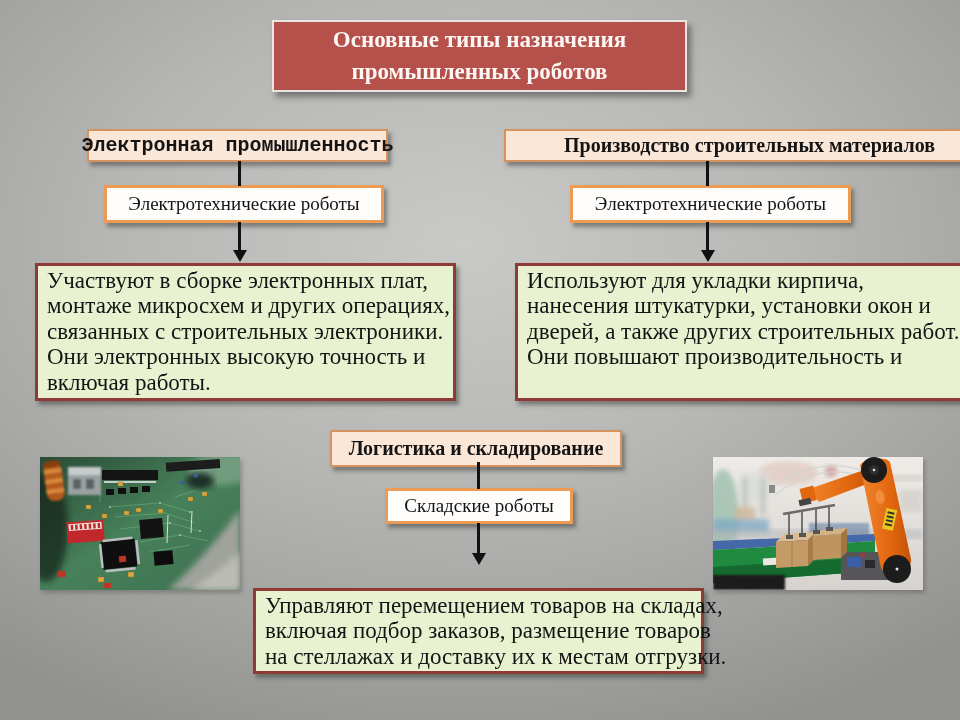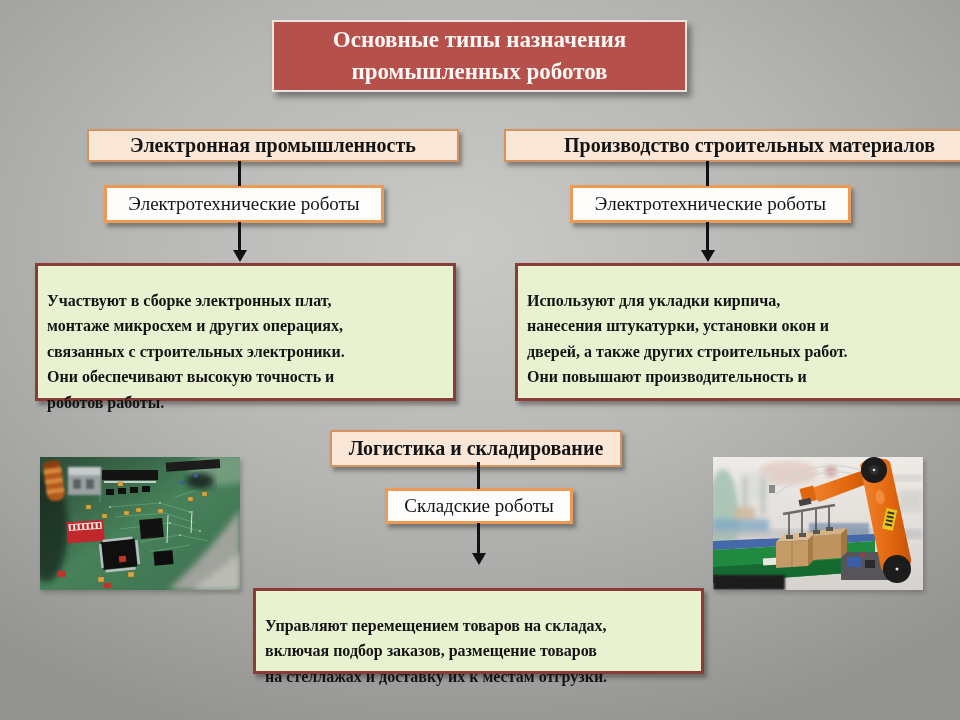--- a/index.html
+++ b/index.html
@@ -26,36 +26,36 @@
   }
   .sub{
     background:#fffdfb;border:3px solid #ec9b57;box-sizing:border-box;
     box-shadow:3px 4px 4px rgba(60,60,60,.5);
     display:flex;align-items:center;justify-content:center;
     font-size:19px;white-space:nowrap;
   }
   .green{
     background:#e9f2d0;border:3px solid #8c3c34;box-sizing:border-box;
     box-shadow:3px 4px 4px rgba(60,60,60,.5);
-    font-size:16px;line-height:25.4px;padding:22px 9px;font-weight:bold;
+    font-size:23px;line-height:25.4px;padding:2px 9px;
   }
   .green div{white-space:nowrap;}
   .vline{position:absolute;width:3px;background:#111;}
   .ahead{position:absolute;width:0;height:0;border-left:7px solid transparent;border-right:7px solid transparent;border-top:12px solid #111;}
   .photo{position:absolute;box-shadow:2px 3px 4px rgba(70,70,70,.35);}
   .photo svg{display:block;}
 </style>
 </head>
 <body>
 
 <div class="stage">
 
   <div class="abs title-box">Основные типы назначения промышленных роботов</div>
 
-  <div class="abs hdr" style="left:87px;top:129px;width:372px;height:33px;">Электронная промышленность</div>
+  <div class="abs hdr" style="left:87px;top:129px;width:301px;height:33px;font-family:Liberation Mono, monospace;">Электронная промышленность</div>
   <div class="abs hdr" style="left:504px;top:129px;width:491px;height:33px;">Производство строительных материалов</div>
   <div class="abs hdr" style="left:330px;top:430px;width:292px;height:37px;">Логистика и складирование</div>
 
   <div class="abs sub" style="left:104px;top:185px;width:280px;height:38px;">Электротехнические роботы</div>
   <div class="abs sub" style="left:570px;top:185px;width:281px;height:38px;">Электротехнические роботы</div>
   <div class="abs sub" style="left:385px;top:488px;width:188px;height:36px;">Складские роботы</div>
 
   <div class="vline" style="left:238px;top:161px;height:25px;"></div>
   <div class="vline" style="left:706px;top:161px;height:25px;"></div>
   <div class="vline" style="left:477px;top:462px;height:27px;"></div>
@@ -64,22 +64,22 @@
   <div class="ahead" style="left:233px;top:250px;"></div>
   <div class="vline" style="left:706px;top:222px;height:30px;"></div>
   <div class="ahead" style="left:701px;top:250px;"></div>
   <div class="vline" style="left:477px;top:523px;height:31px;"></div>
   <div class="ahead" style="left:472px;top:553px;"></div>
 
   <div class="abs green" style="left:35px;top:263px;width:421px;height:138px;">
     <div>Участвуют в сборке электронных плат,</div>
     <div>монтаже микросхем и других операциях,</div>
     <div>связанных с строительных электроники.</div>
-    <div>Они обеспечивают высокую точность и</div>
-    <div>роботов работы.</div>
+    <div>Они электронных высокую точность и</div>
+    <div>включая работы.</div>
   </div>
   <div class="abs green" style="left:515px;top:263px;width:474px;height:138px;">
     <div>Используют для укладки кирпича,</div>
     <div>нанесения штукатурки, установки окон и</div>
     <div>дверей, а также других строительных работ.</div>
     <div>Они повышают производительность и</div>
   </div>
   <div class="abs green" style="left:253px;top:588px;width:451px;height:86px;">
     <div>Управляют перемещением товаров на складах,</div>
     <div>включая подбор заказов, размещение товаров</div>

